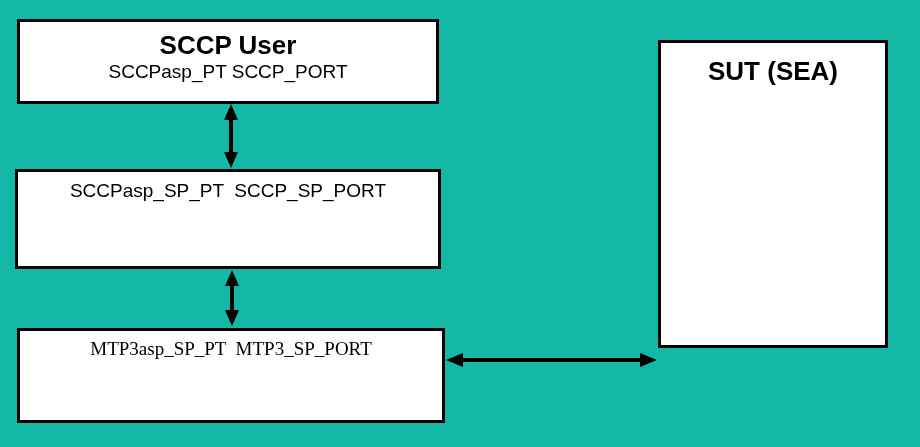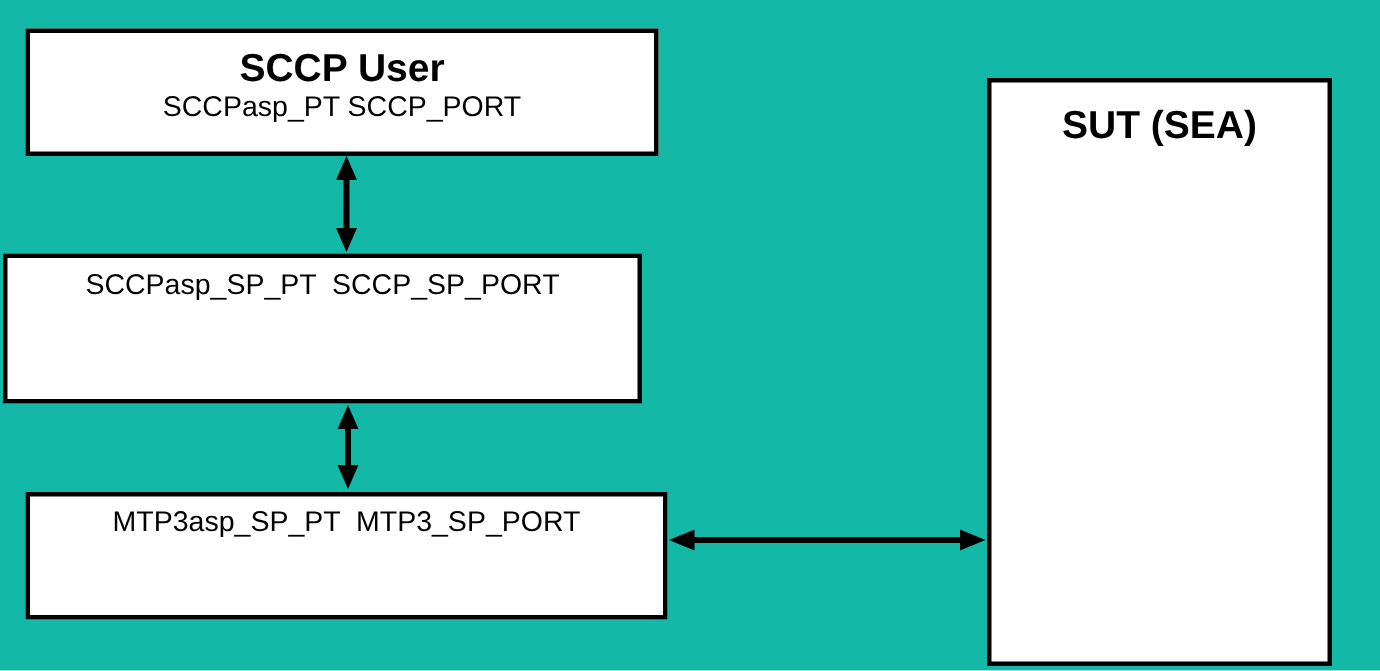--- a/index.html
+++ b/index.html
@@ -32,29 +32,30 @@
   .box-ports {
     font-size: 19px;
     line-height: 24px;
     white-space: pre;
   }
   #box-sccp-user {
     left: 17px; top: 19px; width: 422px; height: 85px;
     padding-top: 8px;
   }
   #box-sccp {
-    left: 2px; top: 169px; width: 426px; height: 100px;
+    left: 15px; top: 169px; width: 426px; height: 100px;
     padding-top: 7px;
   }
   #box-system {
-    left: 17px; top: 328px; width: 428px; height: 85px;
+    left: 17px; top: 328px; width: 428px; height: 95px;
     padding-top: 6px;
+    font-family: Liberation Serif, serif;
   }
   #box-sut {
-    left: 658px; top: 52px; width: 230px; height: 392px;
+    left: 658px; top: 40px; width: 230px; height: 308px;
     padding-top: 13px;
   }
   .arrows-layer {
     position: absolute;
     left: 0; top: 0;
     width: 920px;
     height: 447px;
     pointer-events: none;
   }
 </style>

